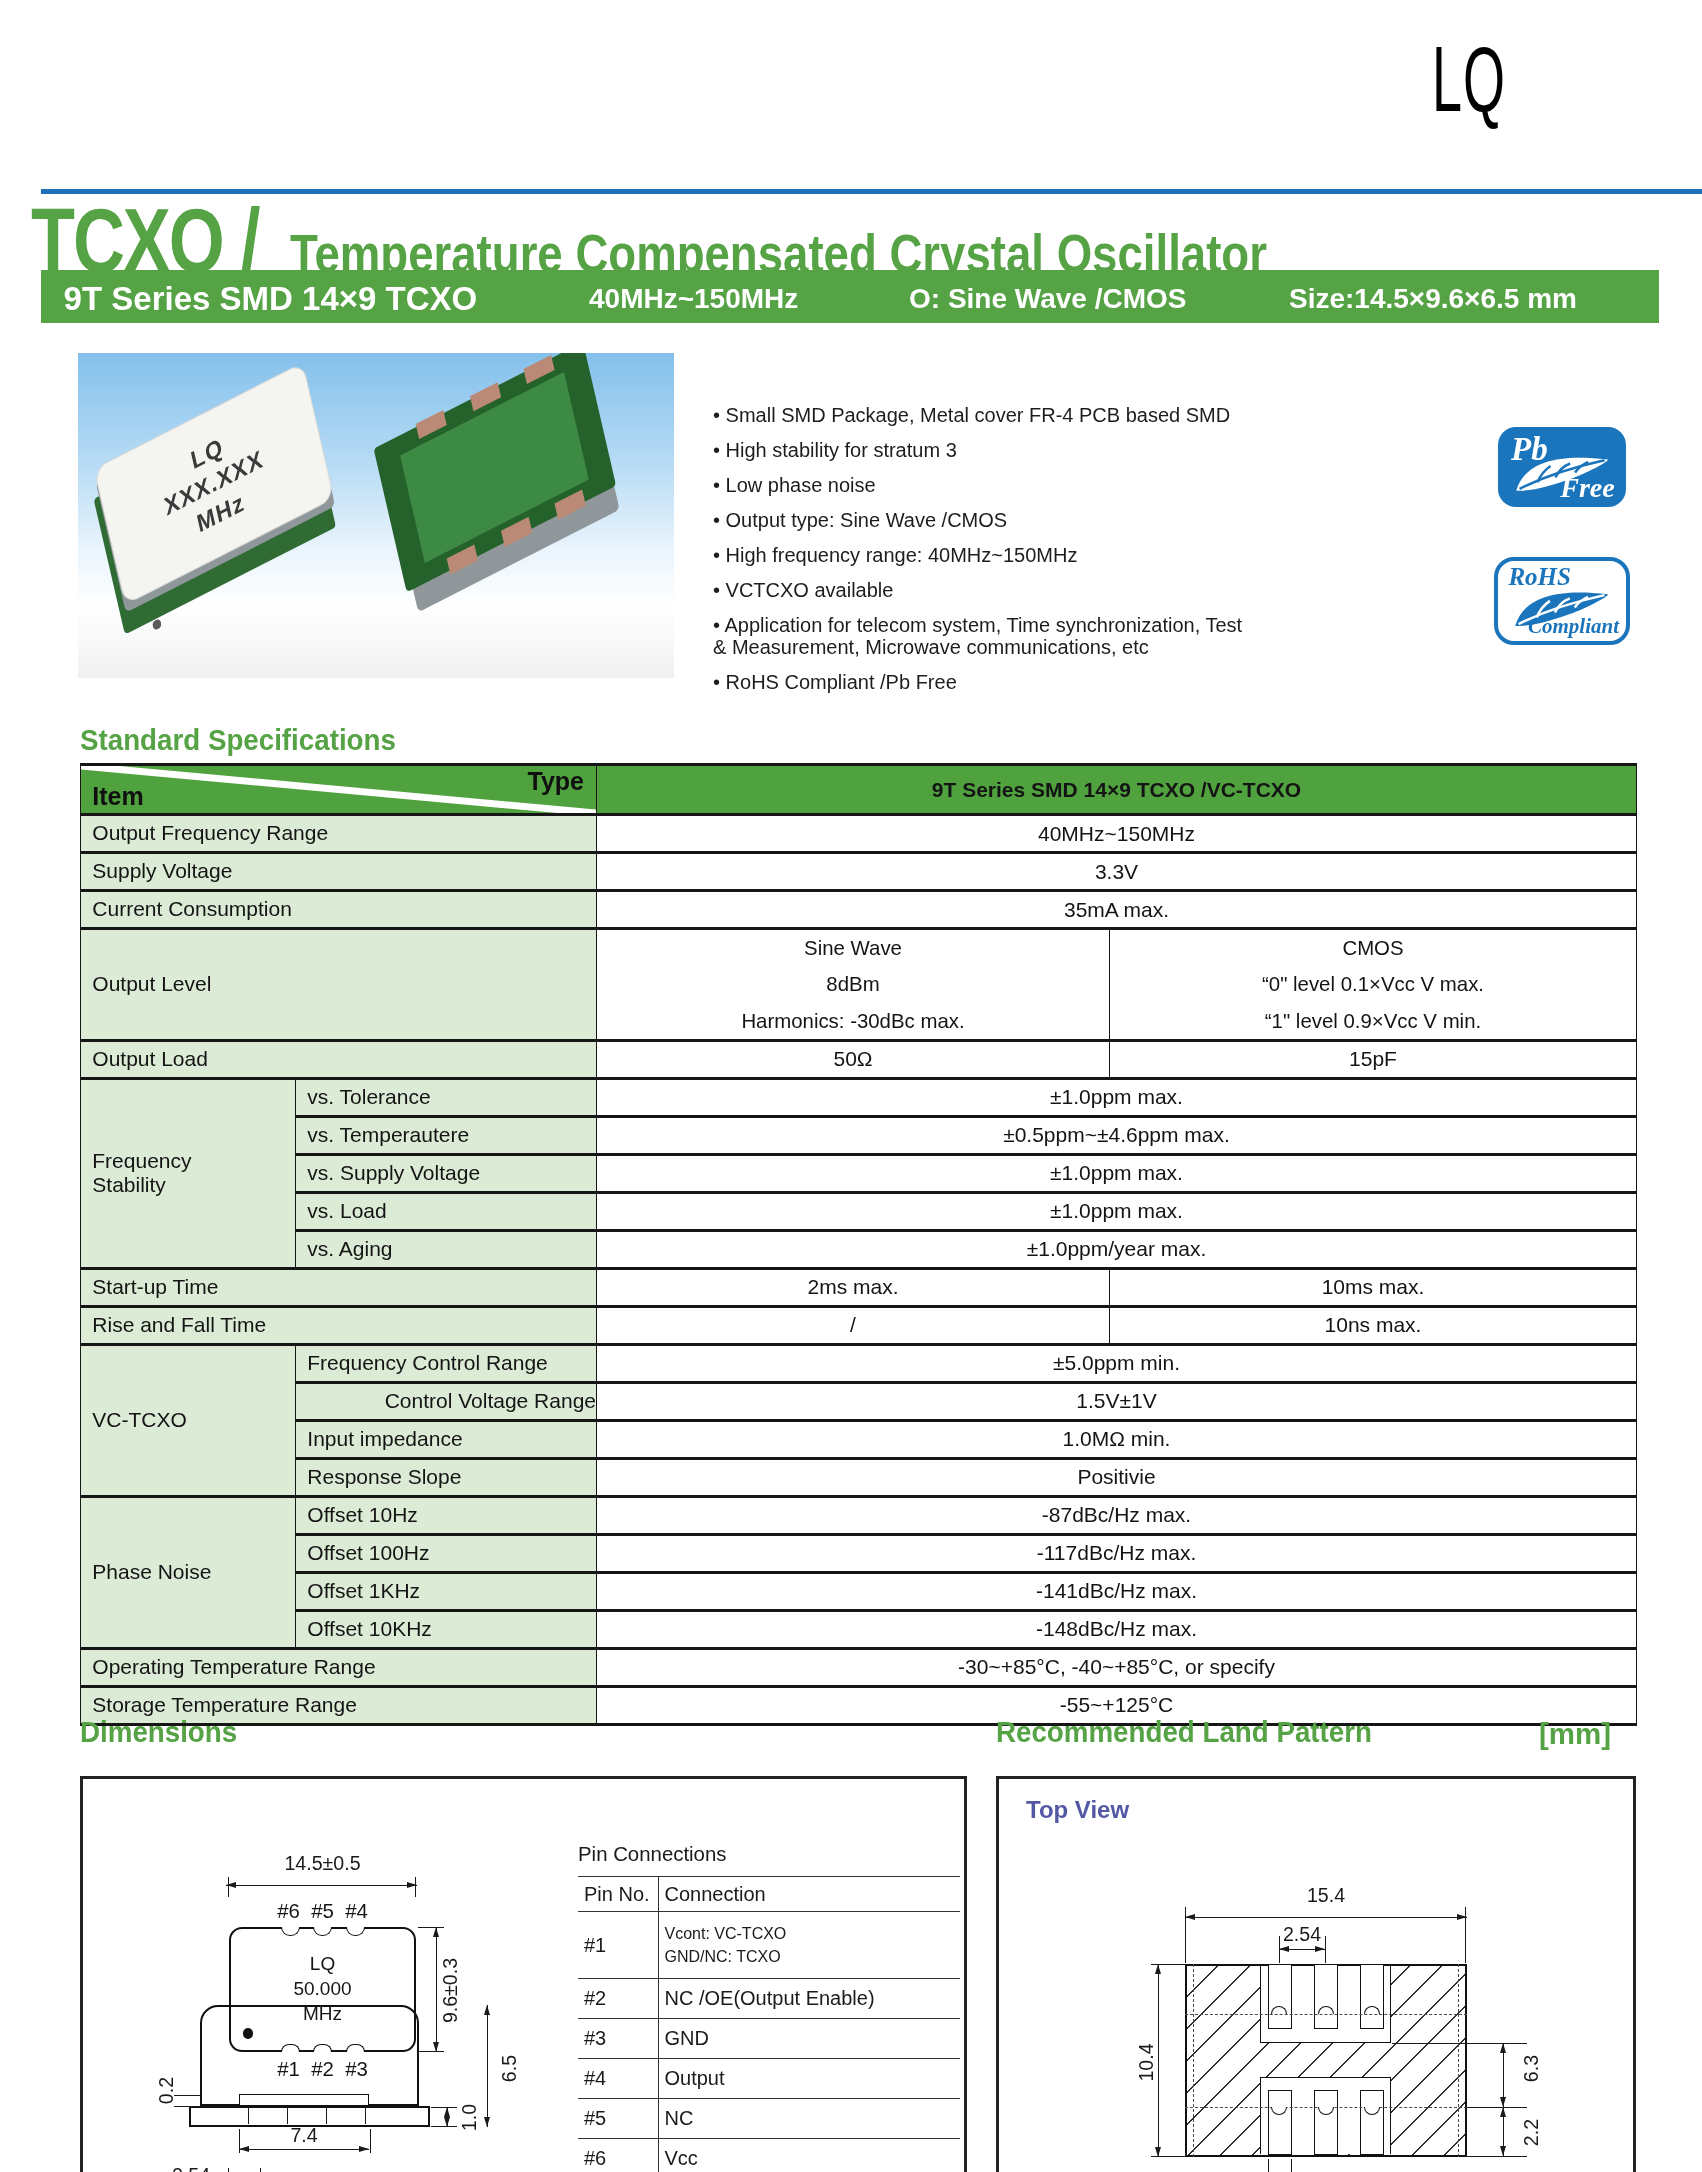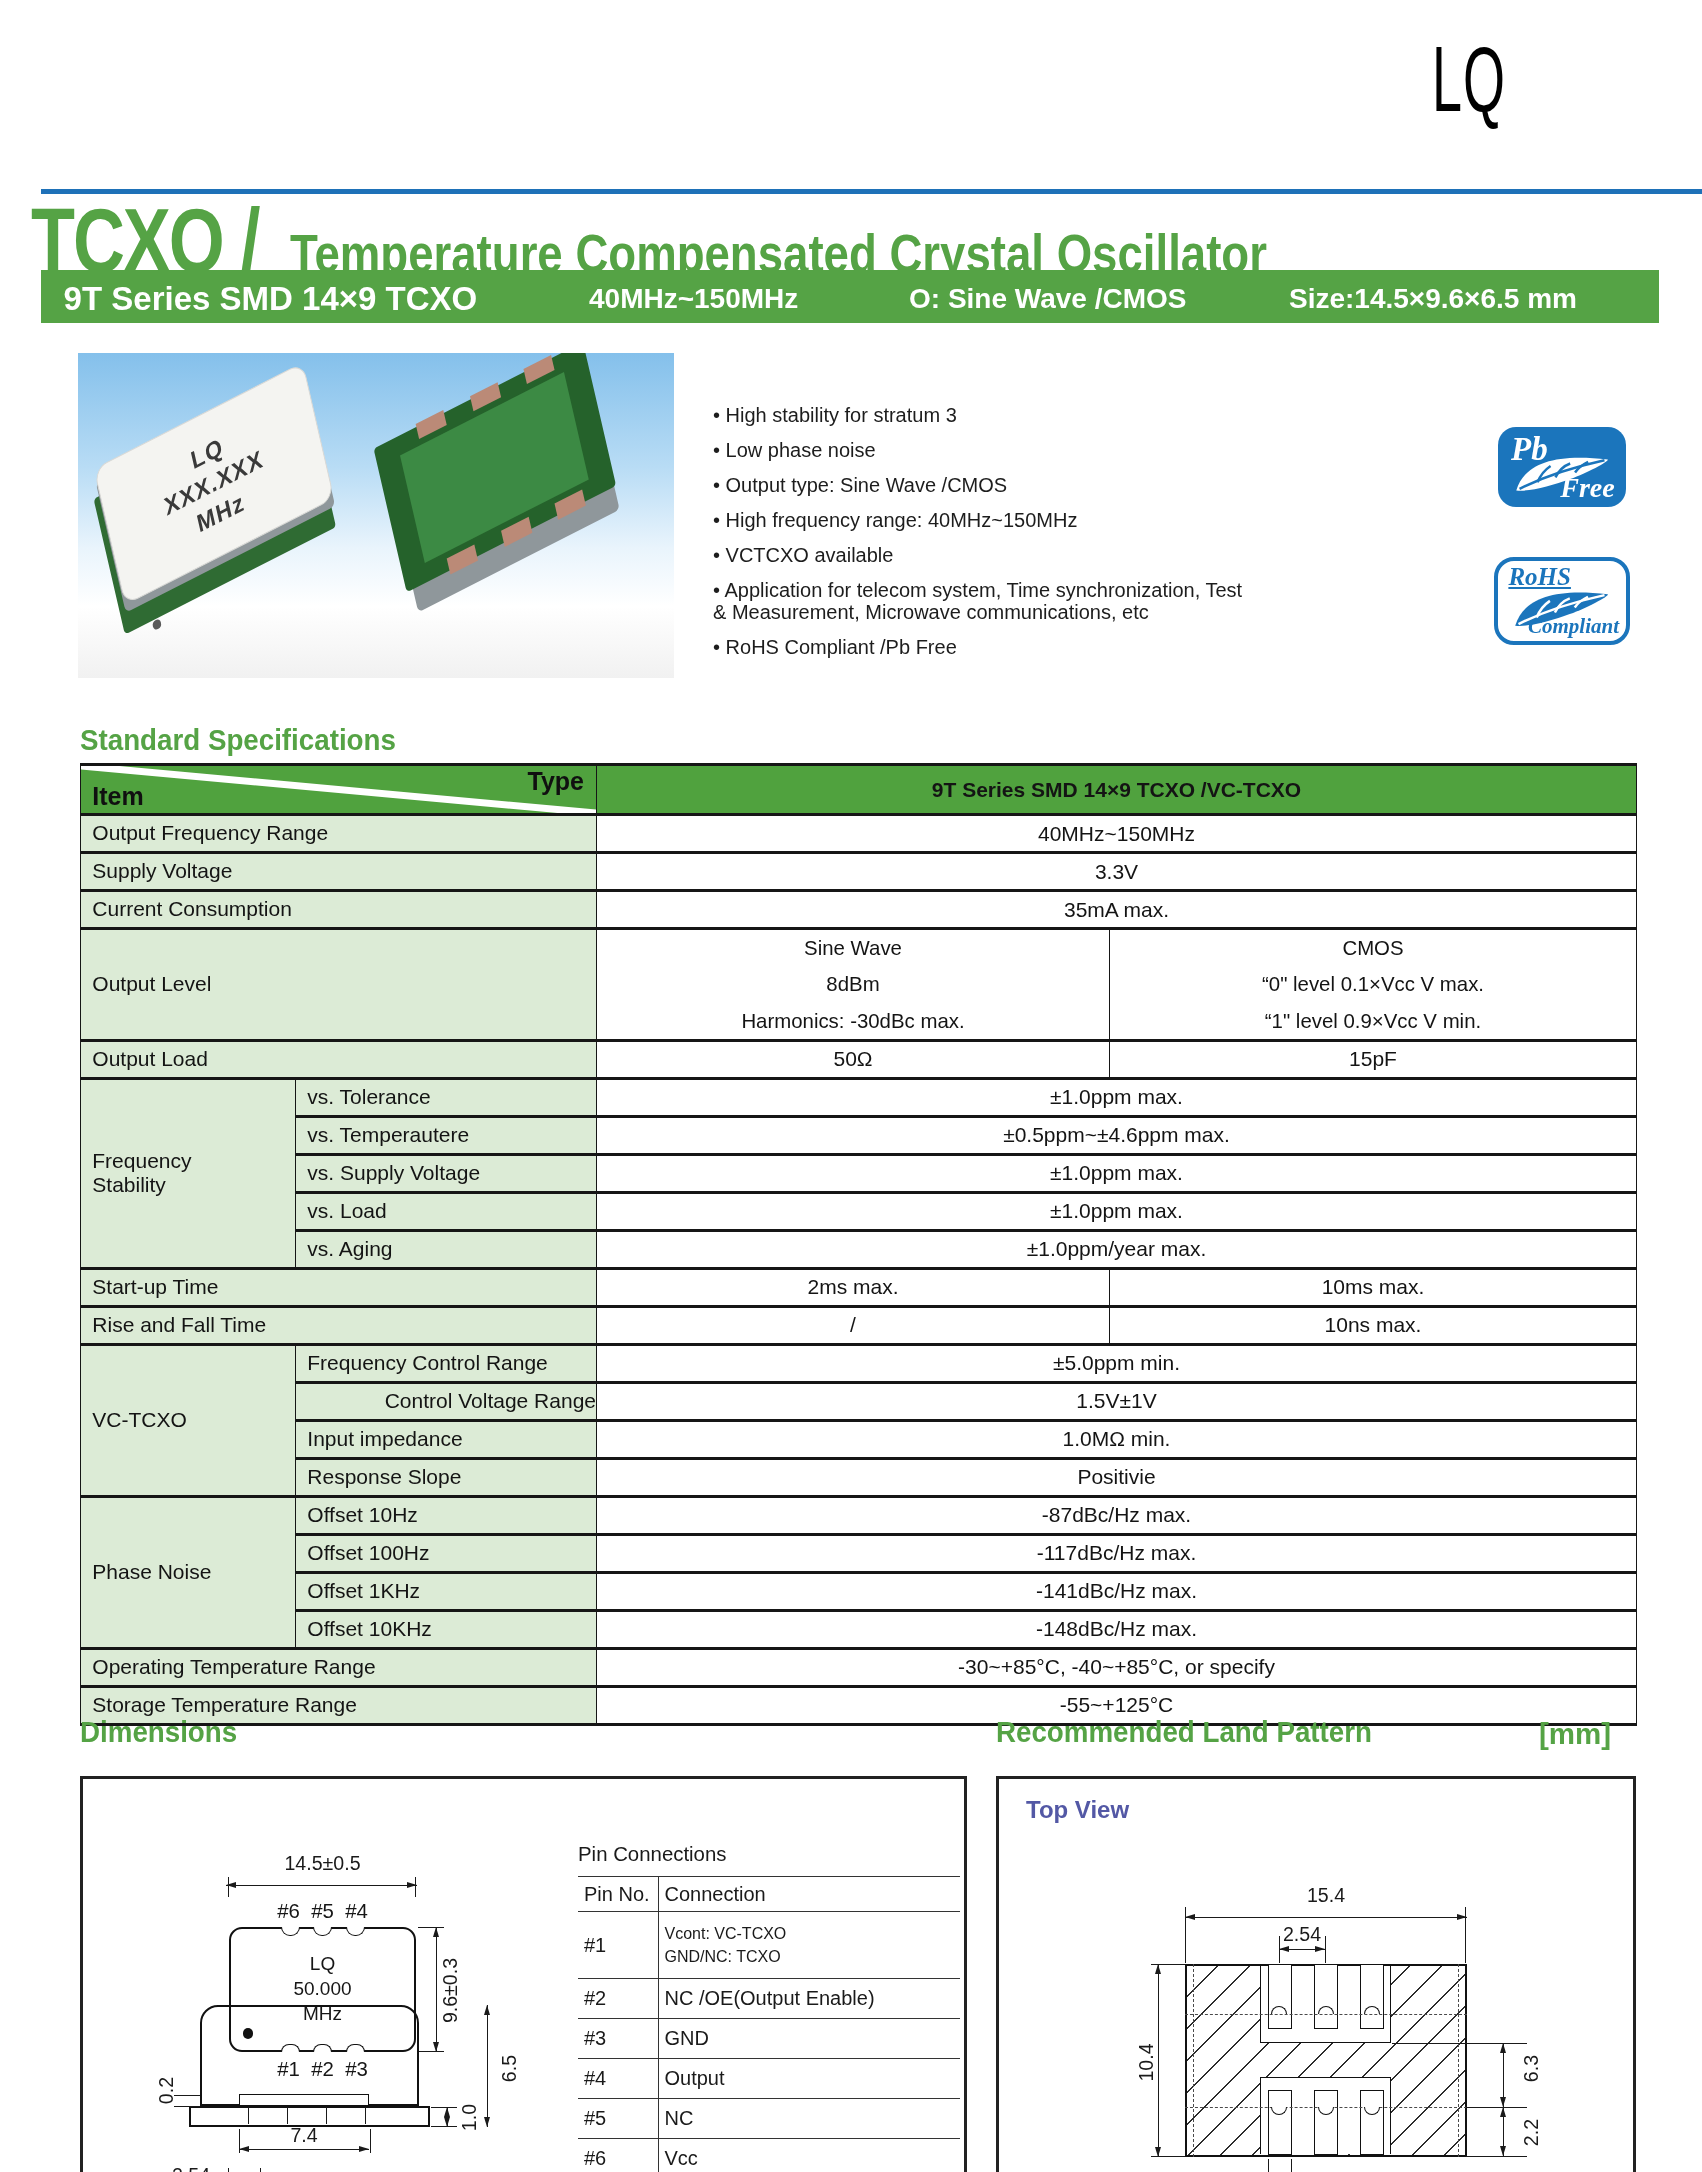--- a/index.html
+++ b/index.html
@@ -52,21 +52,21 @@
   .feat-head{font-size:30px; font-weight:bold; color:var(--green); margin-bottom:19px;}
   .feat-list{list-style:none; font-size:20px; color:#1d1d1d;}
   .feat-list li{margin-bottom:12.6px; line-height:1.12; white-space:pre-line;}
 
   
   .badge{position:absolute; font-family:"Liberation Serif", serif; font-style:italic; font-weight:bold;}
   .badge-pb{left:1498px; top:427px; width:128px; height:80px; background:var(--badge); border-radius:18px;}
   .pb-top{position:absolute; left:13px; top:3.5px; font-size:33px; color:#fff;}
   .pb-bottom{position:absolute; right:11.3px; bottom:2.6px; font-size:28px; color:#fff;}
   .badge-rohs{left:1494px; top:557px; width:136px; height:88px; background:#fff; border:4.8px solid var(--badge); border-radius:20px;}
-  .rohs-top{position:absolute; left:10.4px; top:1.7px; font-size:25px; color:var(--badge);text-decoration:underline;}
+  .rohs-top{position:absolute; left:10.4px; top:1.7px; font-size:25px; color:var(--badge);}
   .rohs-bottom{position:absolute; right:7px; bottom:1.7px; font-size:21px; color:var(--badge);}
   .leaf{position:absolute;}
 
   
   .sec-head{position:absolute; font-size:29.5px; font-weight:bold; color:var(--green); white-space:nowrap;
             transform:scaleX(0.94); transform-origin:left top;}
 
   
   .spec-wrap{position:absolute; left:80px; top:763px;}
   table.spec{border-collapse:collapse; table-layout:fixed; width:1555px; background:#fff;}
@@ -174,20 +174,21 @@
       <div class="p2-pad" style="left:109px; top:-3.5px;"></div>
       <div class="p2-pad" style="left:169px; top:-3.5px;"></div>
       <div class="p2-pad" style="left:48px; top:131px;"></div>
       <div class="p2-pad" style="left:109px; top:131px;"></div>
       <div class="p2-pad" style="left:169px; top:131px;"></div>
     </div>
   </div>
 
   <div class="features">
     <ul class="feat-list">
+        <li>• Small SMD Package, Metal cover FR-4 PCB based SMD</li>
         <li>• High stability for stratum 3</li>
         <li>• Low phase noise</li>
         <li>• Output type: Sine Wave /CMOS</li>
         <li>• High frequency range: 40MHz~150MHz</li>
         <li>• VCTCXO available</li>
         <li>• Application for telecom system, Time synchronization, Test
  &amp; Measurement, Microwave communications, etc</li>
         <li>• RoHS Compliant /Pb Free</li>
       </ul>
   </div>

